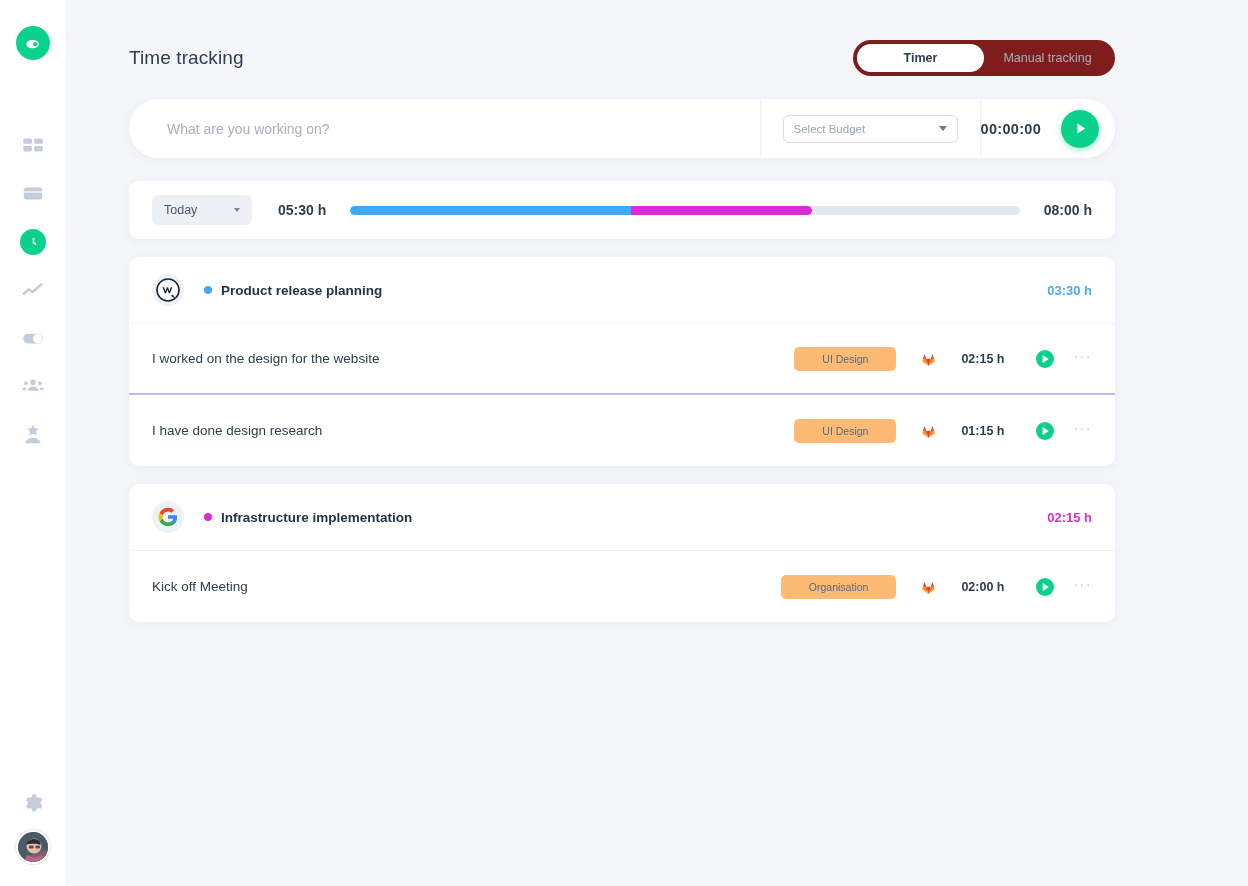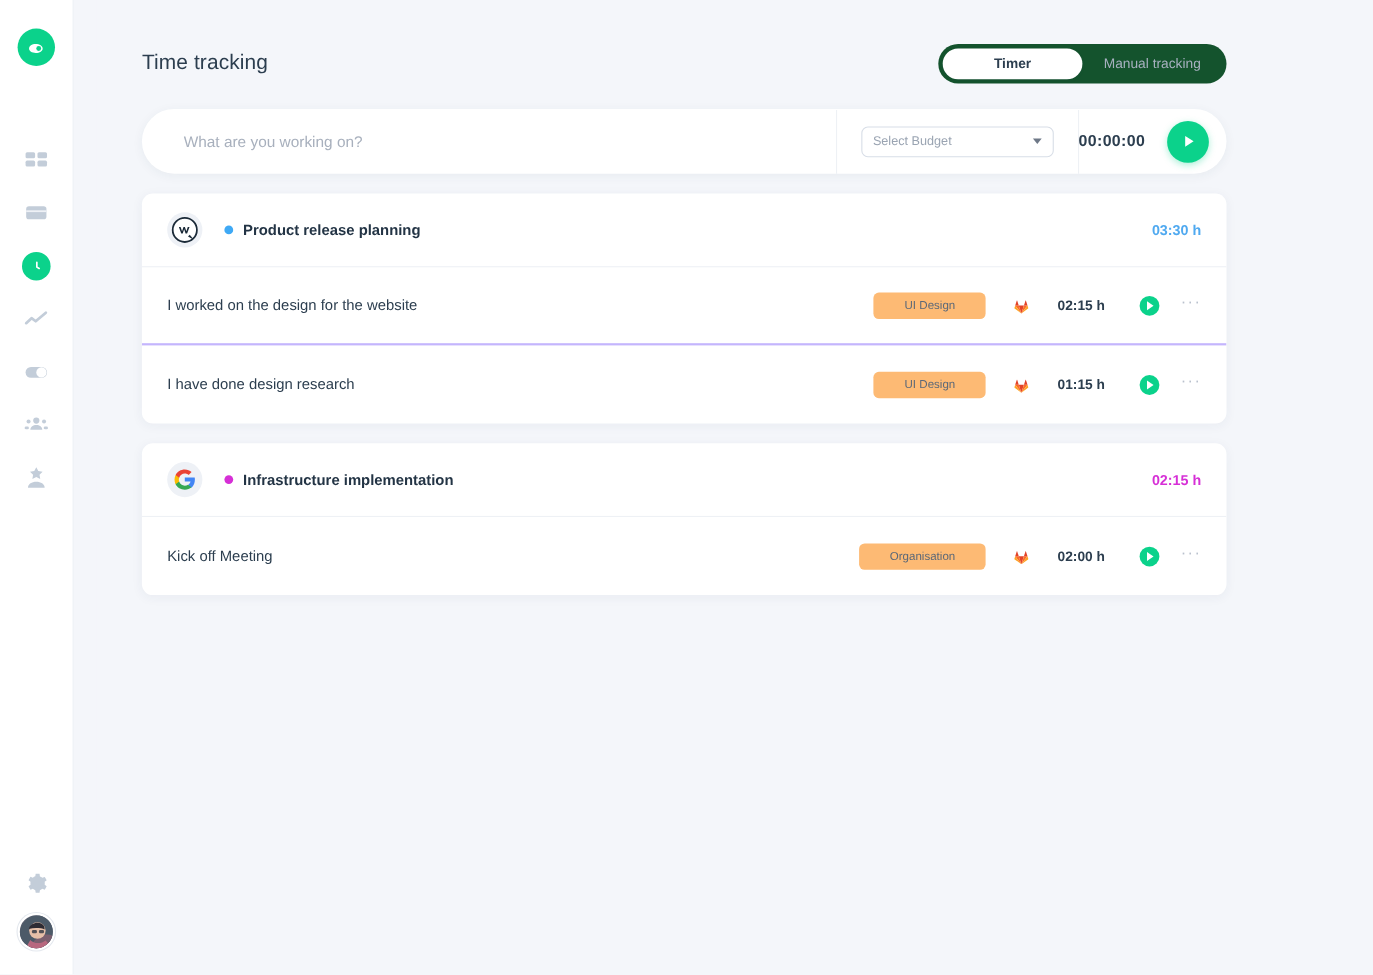--- a/index.html
+++ b/index.html
@@ -59,21 +59,21 @@
   .topbar {
     display: flex; align-items: center; justify-content: space-between;
     padding-top: 40px; padding-right: 133px;
   }
   .page-title {
     font-size: 19px; color: #2c3e4f; font-weight: 400;
     letter-spacing: .1px;
   }
   .seg-toggle {
     display: flex; align-items: center;
-    background: #14532d; border-radius: 20px;
+    background: #7f1d1d; border-radius: 20px;
     padding: 4px; width: 262px; height: 36px;
   }
   .seg {
     flex: 1; height: 28px; border-radius: 16px;
     display: flex; align-items: center; justify-content: center;
     font-size: 12.5px; cursor: pointer;
   }
   .seg.active { background: #fff; color: #2c3e4f; font-weight: 600; box-shadow: 0 1px 3px rgba(40,60,90,.10); }
   .seg.inactive { color: #a6b0bf; }
 
@@ -280,20 +280,32 @@
       <div class="clock-wrap">
         <span class="clock-val">00:00:00</span>
         <div class="play-big">
           <svg width="17" height="17" viewBox="0 0 20 20">
             <path d="M6.4 4.2l9 5.8-9 5.8z" fill="#fff"></path>
           </svg>
         </div>
       </div>
     </div>
 
+    <div class="progress-card">
+      <div class="today-select">
+        <span>Today</span>
+        <span class="caret"></span>
+      </div>
+      <span class="hours-left">05:30 h</span>
+      <div class="bar-track">
+        <div class="bar-seg blue" style="width: 42%; background: rgb(63, 169, 245);"></div>
+        <div class="bar-seg magenta" style="width: 27%; background: rgb(219, 43, 216);"></div>
+      </div>
+      <span class="hours-right">08:00 h</span>
+    </div>
 
     <div class="project-card">
       <div class="project-head">
         <div class="proj-avatar">
           <svg width="26" height="26" viewBox="0 0 26 26">
             <circle cx="13" cy="13" r="11" fill="#fff" stroke="#1b2a38" stroke-width="1.6"></circle>
             <path d="M7.6 10.3h1.6l1.3 4 1.3-4h1.3l1.3 4 1.3-4h1.6l-2.2 6h-1.4l-1.3-3.8-1.3 3.8H9.8z" fill="#1b2a38"></path>
             <path d="M17.5 17.5c2 2.2 3 4 3 4s-2.4-1-4.6-2.4z" fill="#1b2a38"></path>
           </svg>
         </div>

